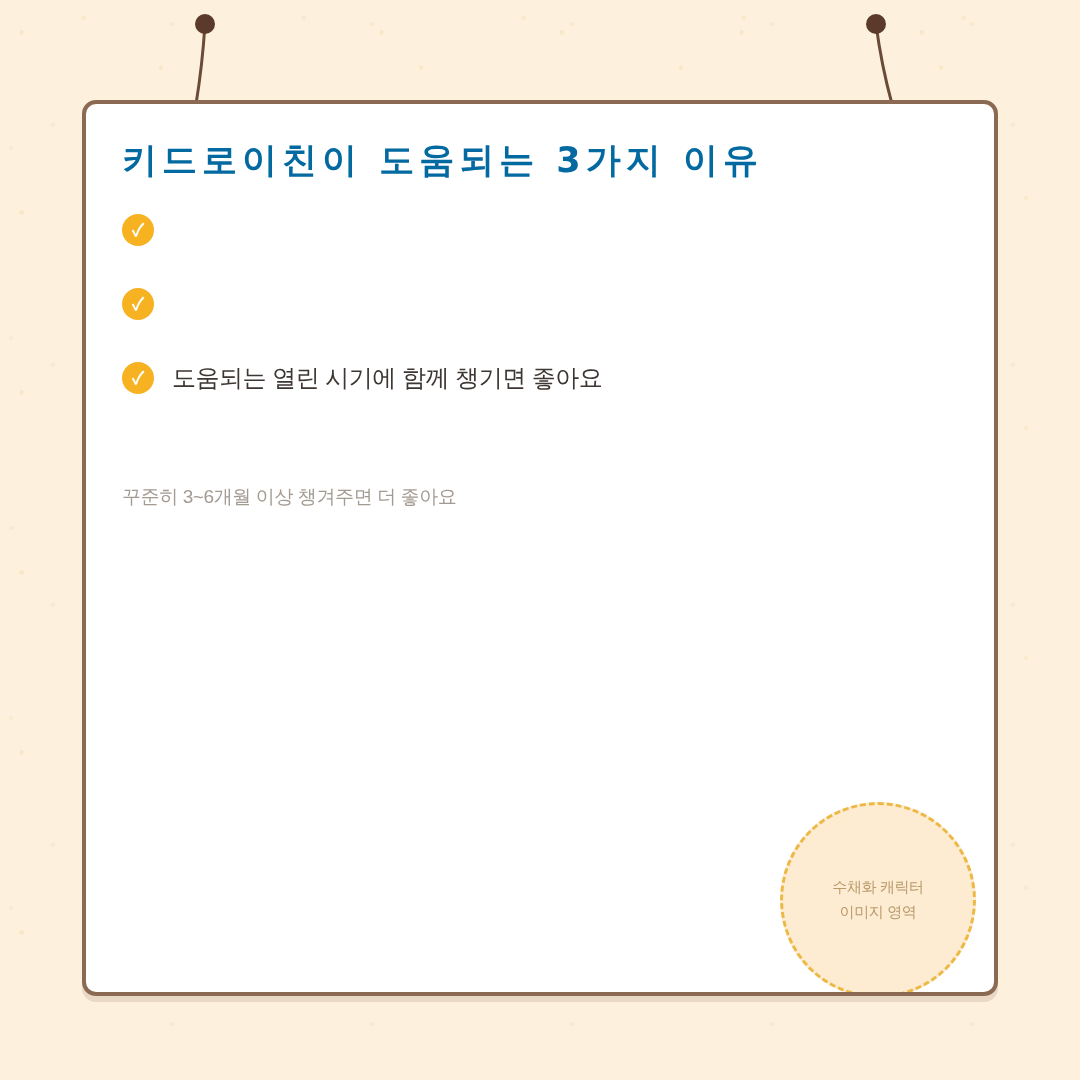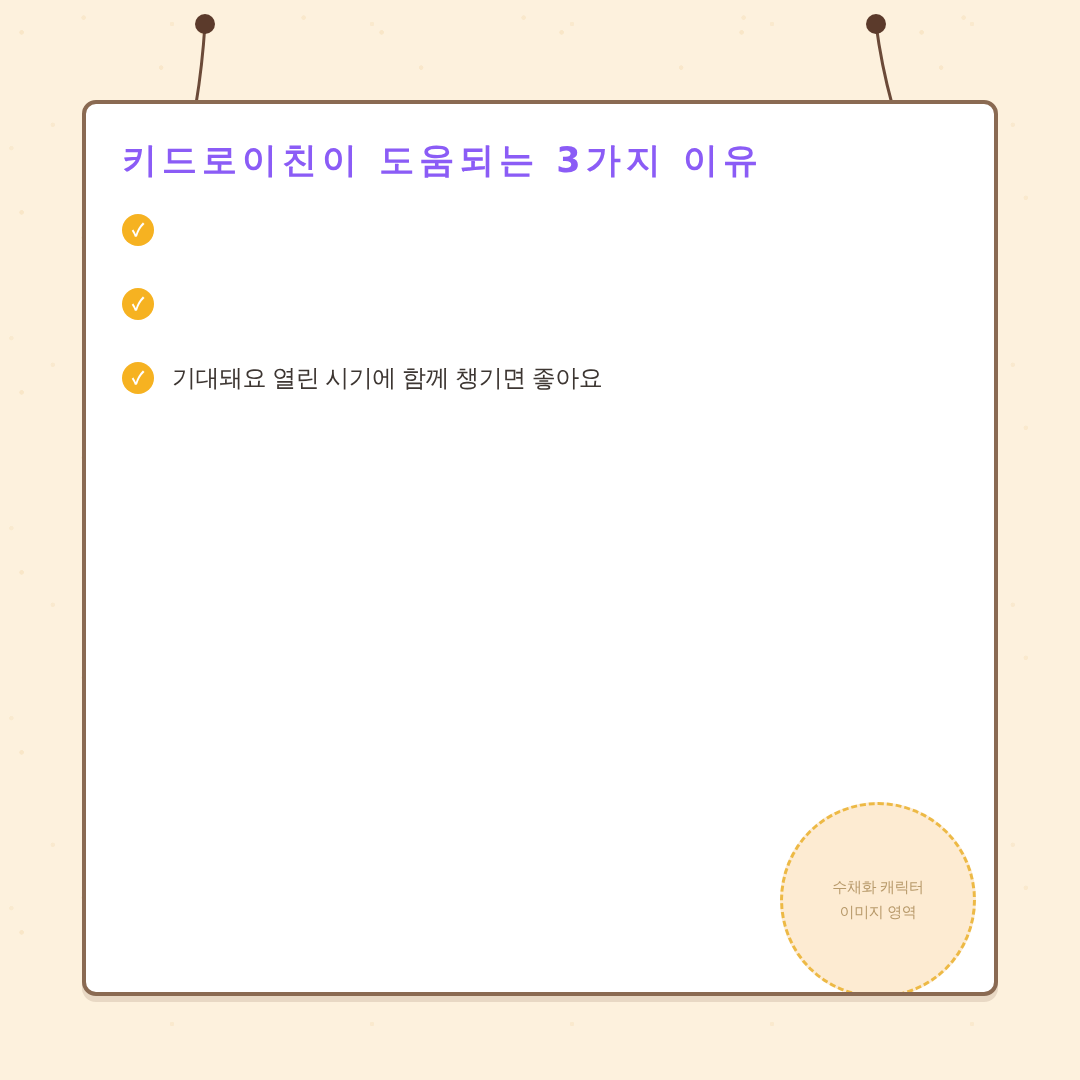--- a/index.html
+++ b/index.html
@@ -64,21 +64,21 @@
     box-shadow: 0 6px 0 rgba(138,106,82,.18);
     overflow: hidden;
   }
 
   .title {
     position: absolute;
     left: 36px;
     top: 33px;
     font-size: 35px;
     font-weight: 700;
-    color: #8b5cf6;
+    color: #0369a1;
     letter-spacing: 5px;
     font-family: "DejaVu Sans", sans-serif;
     white-space: nowrap;
   }
 
   .benefit-list {
     position: absolute;
     left: 36px;
     top: 110px;
     width: 820px;
@@ -162,24 +162,25 @@
     <div class="benefit-item">
       <div class="check-badge">✓</div>
     </div>
 
     <div class="benefit-item">
       <div class="check-badge">✓</div>
     </div>
 
     <div class="benefit-item">
       <div class="check-badge">✓</div>
-      <div class="benefit-text">기대돼요 열린 시기에 함께 챙기면 좋아요</div>
+      <div class="benefit-text">도움되는 열린 시기에 함께 챙기면 좋아요</div>
     </div>
 
   </div>
 
+  <div class="note">꾸준히 3~6개월 이상 챙겨주면 더 좋아요</div>
 
   <div class="image-placeholder">
     <span>수채화 캐릭터</span>
     <span>이미지 영역</span>
   </div>
 
 </div>
 
 </body></html>

